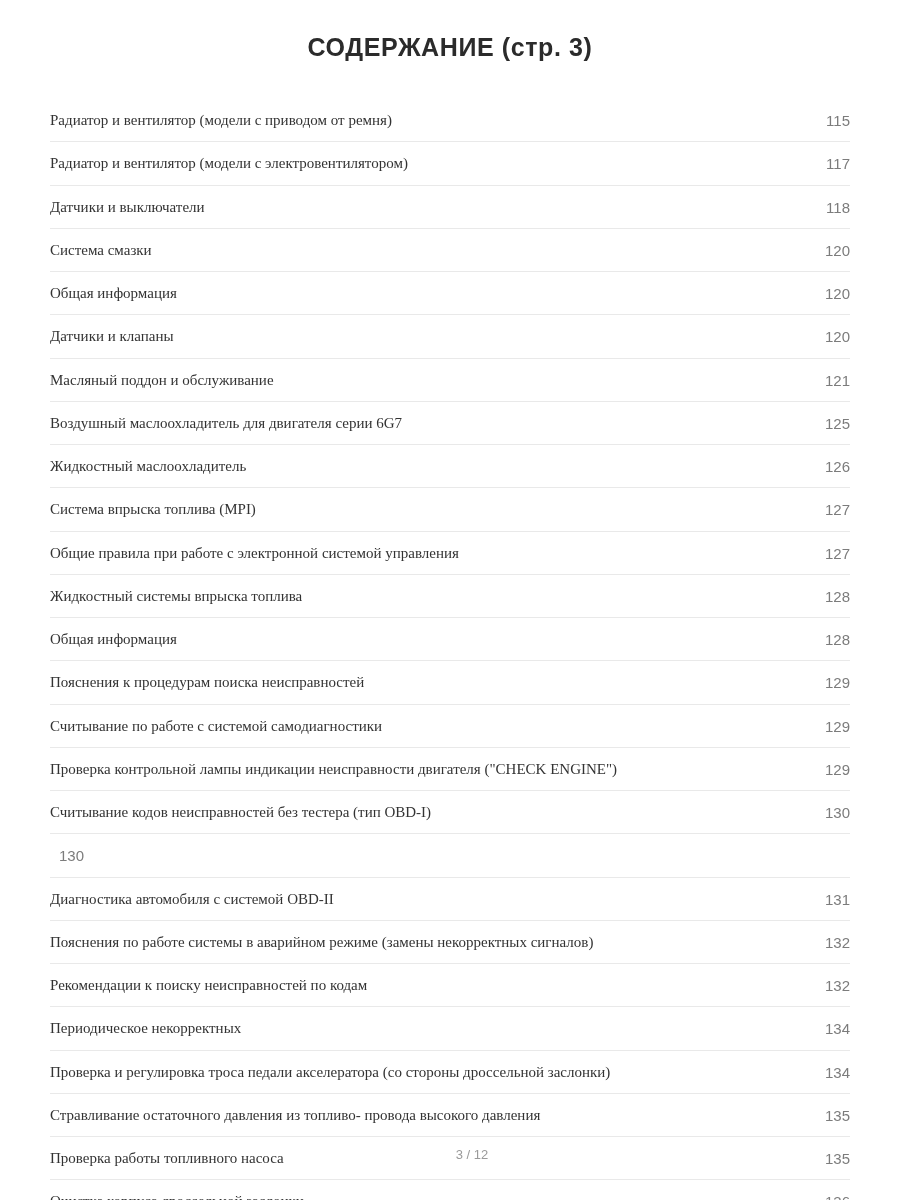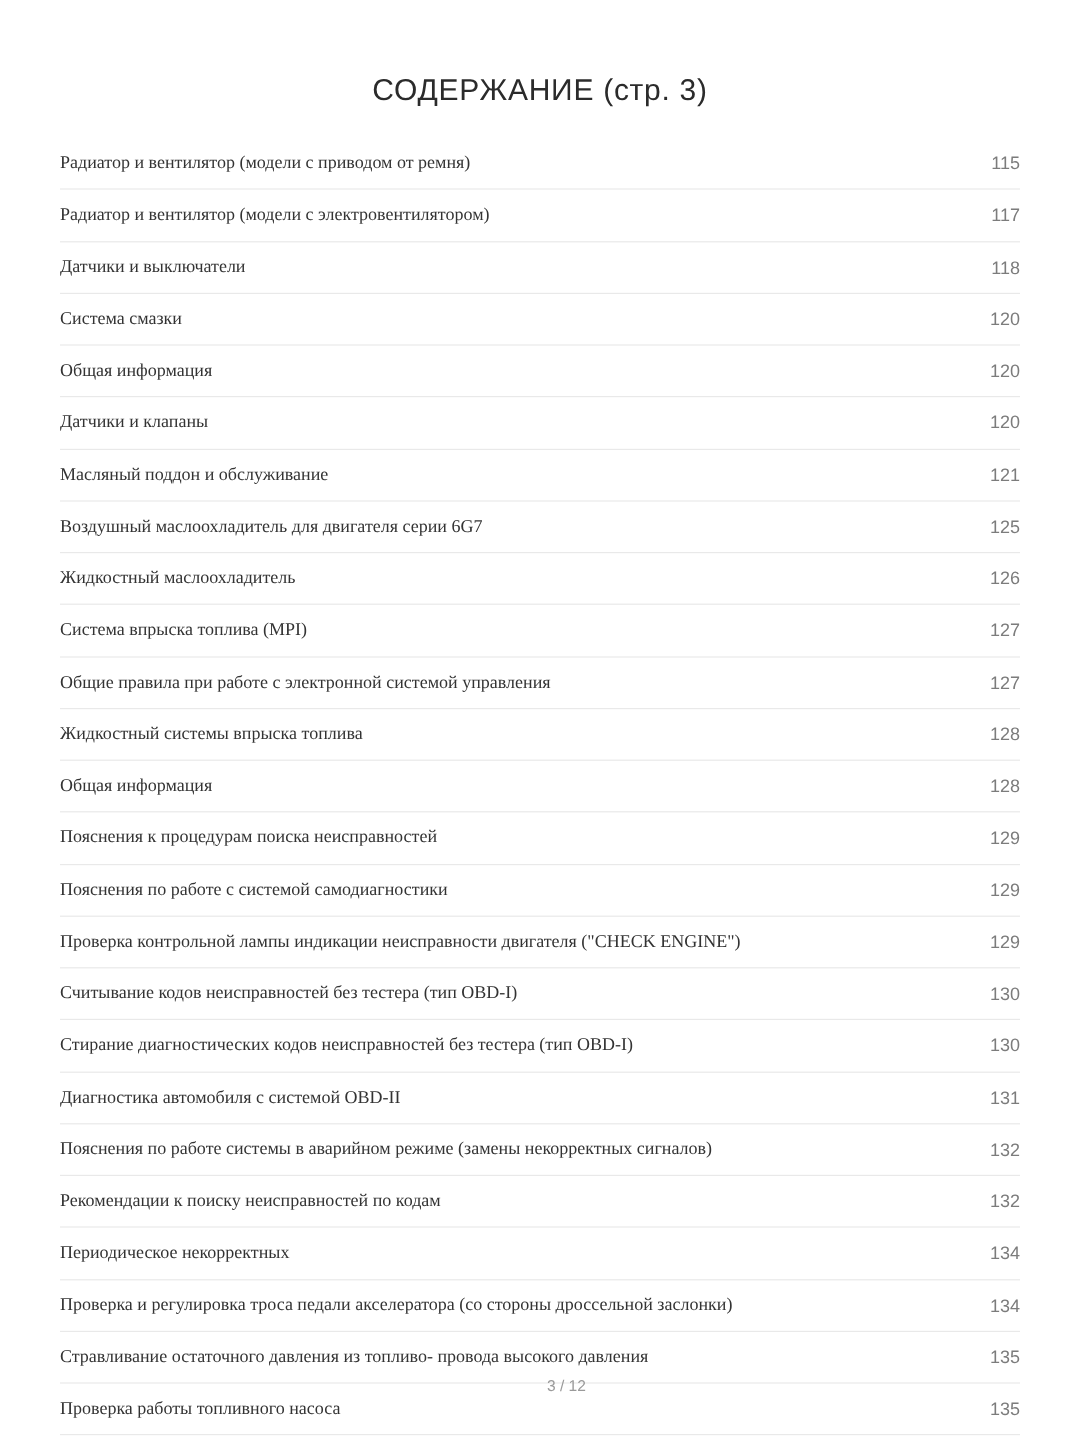--- a/index.html
+++ b/index.html
@@ -18,25 +18,25 @@
     width: 900px;
     height: 1200px;
     box-sizing: border-box;
     background: #fff;
     display: flex;
     flex-direction: column;
   }
   .doc-title {
     text-align: center;
     font-size: 25px;
-    font-weight: normal;
+    font-weight: bold;
     color: #2b2b2b;
     letter-spacing: 0.6px;
-    margin: 0;
-    padding: 60px 0 0 0;
+    margin: 12px;
+    padding: 20px 0 0 0;
     line-height: 1.2;
   }
   .title-rule {
     height: 2px;
     background: #c9c9c9;
     margin: 25px 50px 0 50px;
   }
   .toc {
     margin: 0 50px;
     padding: 0;
@@ -139,33 +139,32 @@
       </li>
       <li class="toc-row">
         <span class="entry-title">Общая информация</span>
         <span class="entry-page">128</span>
       </li>
       <li class="toc-row">
         <span class="entry-title">Пояснения к процедурам поиска неисправностей</span>
         <span class="entry-page">129</span>
       </li>
       <li class="toc-row">
-        <span class="entry-title">Пояснения по работе с системой самодиагностики</span>
+        <span class="entry-title">Считывание по работе с системой самодиагностики</span>
         <span class="entry-page">129</span>
       </li>
       <li class="toc-row">
         <span class="entry-title">Проверка контрольной лампы индикации неисправности двигателя ("CHECK ENGINE")</span>
         <span class="entry-page">129</span>
       </li>
       <li class="toc-row">
         <span class="entry-title">Считывание кодов неисправностей без тестера (тип OBD-I)</span>
         <span class="entry-page">130</span>
       </li>
       <li class="toc-row">
-        <span class="entry-title">Стирание диагностических кодов неисправностей без тестера (тип OBD-I)</span>
         <span class="entry-page">130</span>
       </li>
       <li class="toc-row">
         <span class="entry-title">Диагностика автомобиля с системой OBD-II</span>
         <span class="entry-page">131</span>
       </li>
       <li class="toc-row">
         <span class="entry-title">Пояснения по работе системы в аварийном режиме (замены некорректных сигналов)</span>
         <span class="entry-page">132</span>
       </li>

